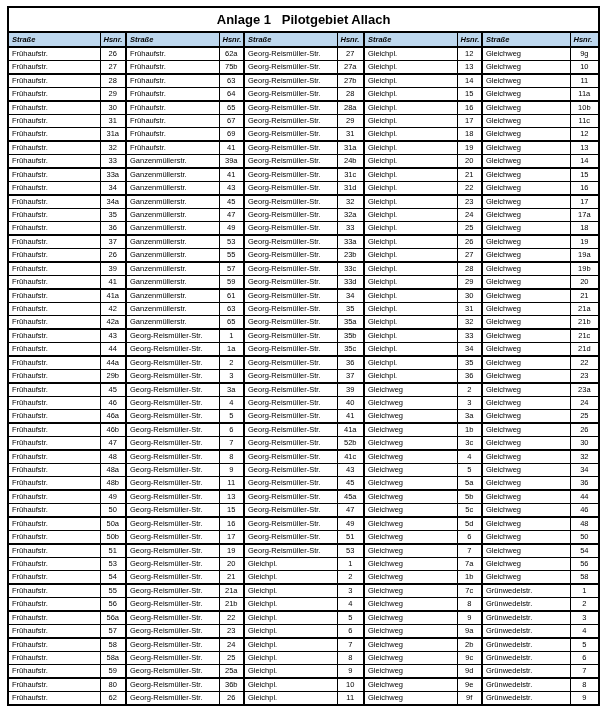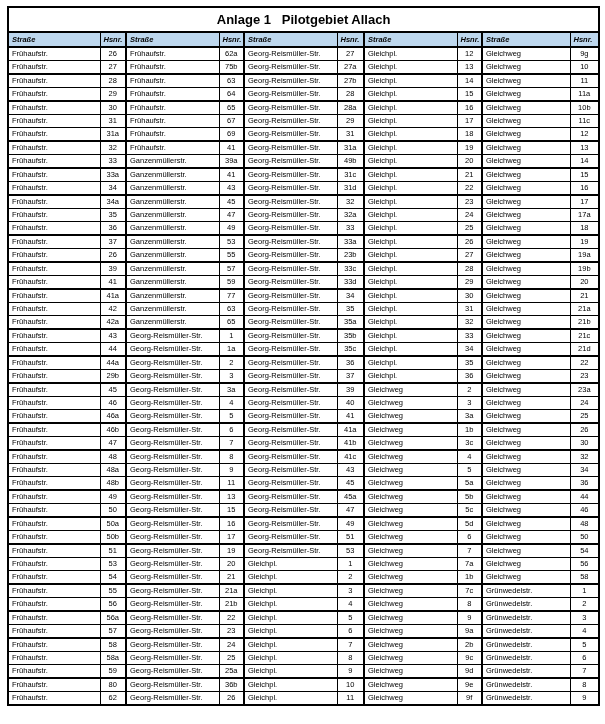--- a/index.html
+++ b/index.html
@@ -152,21 +152,21 @@
           <td class="h">19</td>
           <td class="s">Gleichweg</td>
           <td class="h">13</td>
         </tr>
         <tr>
           <td class="s">Frühaufstr.</td>
           <td class="h">33</td>
           <td class="s">Ganzenmüllerstr.</td>
           <td class="h">39a</td>
           <td class="s">Georg-Reismüller-Str.</td>
-          <td class="h">49b</td>
+          <td class="h">24b</td>
           <td class="s">Gleichpl.</td>
           <td class="h">20</td>
           <td class="s">Gleichweg</td>
           <td class="h">14</td>
         </tr>
         <tr class="grp">
           <td class="s">Frühaufstr.</td>
           <td class="h">33a</td>
           <td class="s">Ganzenmüllerstr.</td>
           <td class="h">41</td>
@@ -270,21 +270,21 @@
           <td class="h">33d</td>
           <td class="s">Gleichpl.</td>
           <td class="h">29</td>
           <td class="s">Gleichweg</td>
           <td class="h">20</td>
         </tr>
         <tr class="grp">
           <td class="s">Frühaufstr.</td>
           <td class="h">41a</td>
           <td class="s">Ganzenmüllerstr.</td>
-          <td class="h">77</td>
+          <td class="h">61</td>
           <td class="s">Georg-Reismüller-Str.</td>
           <td class="h">34</td>
           <td class="s">Gleichpl.</td>
           <td class="h">30</td>
           <td class="s">Gleichweg</td>
           <td class="h">21</td>
         </tr>
         <tr>
           <td class="s">Frühaufstr.</td>
           <td class="h">42</td>
@@ -404,21 +404,21 @@
           <td class="h">1b</td>
           <td class="s">Gleichweg</td>
           <td class="h">26</td>
         </tr>
         <tr>
           <td class="s">Frühaufstr.</td>
           <td class="h">47</td>
           <td class="s">Georg-Reismüller-Str.</td>
           <td class="h">7</td>
           <td class="s">Georg-Reismüller-Str.</td>
-          <td class="h">41b</td>
+          <td class="h">52b</td>
           <td class="s">Gleichweg</td>
           <td class="h">3c</td>
           <td class="s">Gleichweg</td>
           <td class="h">30</td>
         </tr>
         <tr class="grp">
           <td class="s">Frühaufstr.</td>
           <td class="h">48</td>
           <td class="s">Georg-Reismüller-Str.</td>
           <td class="h">8</td>

